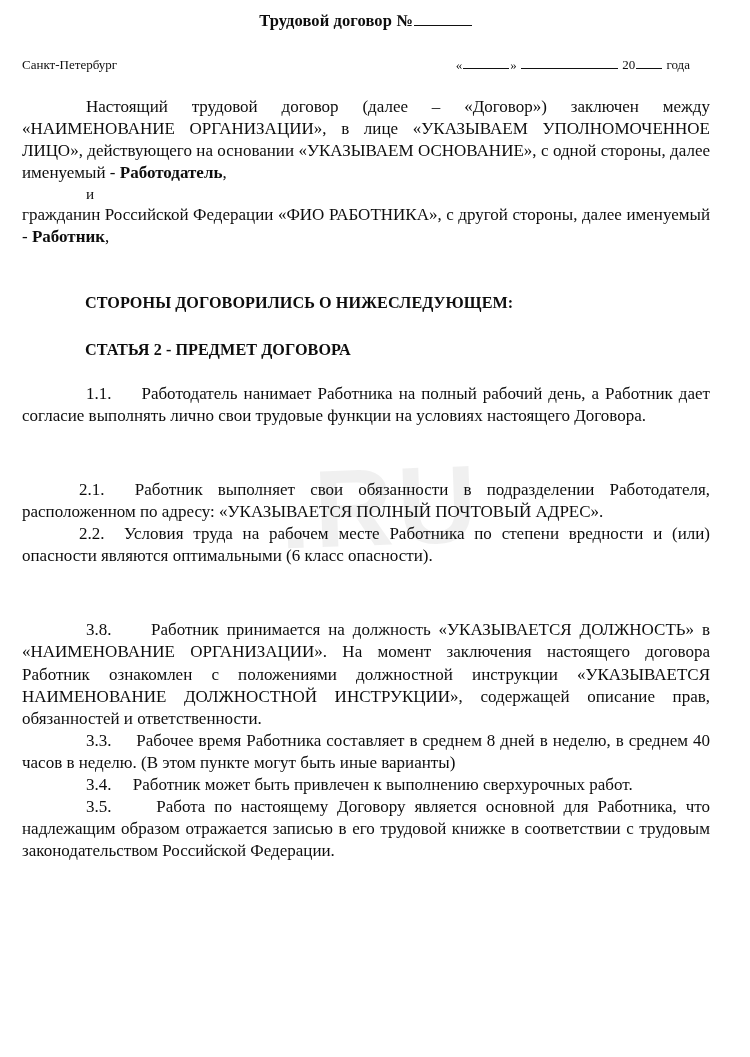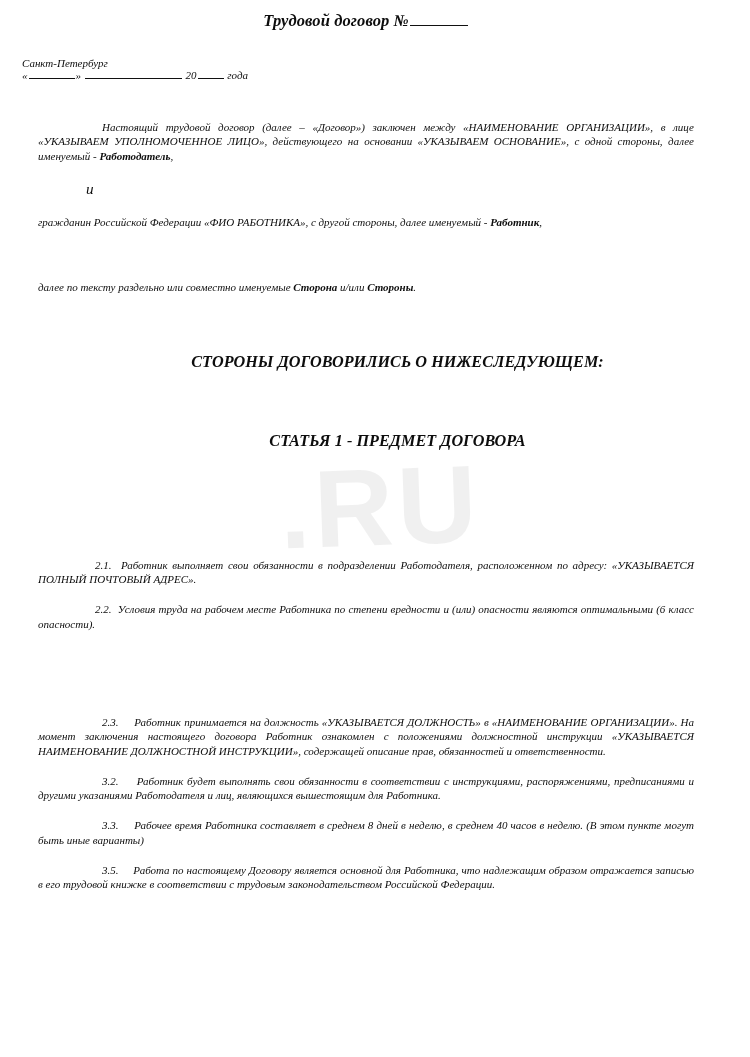--- a/index.html
+++ b/index.html
@@ -46,21 +46,20 @@
     opacity: 0.055;
     transform: rotate(-2deg);
     user-select: none;
   }
 
   
   .content {
     position: relative;
     z-index: 2;
     padding: 0 40px 0 22px;
-    font-style: italic;
   }
 
   .doc-title {
     text-align: center;
     font-weight: bold;
     font-size: 16.5px;
     margin: 11px 0 0 0;
     letter-spacing: 0.1px;
   }
   .blank {
@@ -70,59 +69,57 @@
     height: 0.82em;
     margin: 0 1px;
   }
   .blank-num   { width: 58px; }
   .blank-day   { width: 46px; }
   .blank-month { width: 97px; }
   .blank-year  { width: 26px; }
 
   .meta-row {
     display: flex;
-    justify-content: center;
+    justify-content: space-between;
     align-items: baseline;
     margin-top: 26px;
-    font-size: 11px;
-    flex-direction: column;
+    font-size: 13px;
   }
   .meta-city { white-space: nowrap; }
   .meta-date { white-space: nowrap; padding-right: 20px; }
 
   p.body-par {
-    font-size: 11px;
+    font-size: 17px;
     line-height: 1.30;
     text-align: justify;
     text-justify: inter-word;
-    margin: 16px;
+    margin: 0;
   }
   p.indent { text-indent: 64px; }
   p.indent-sm { text-indent: 57px; }
 
   .gap-1 { height: 19px; }
   .gap-3 { height: 23px; }
   .gap-4 { height: 26px; }
   .gap-6 { height: 29px; }
 
   .single-i {
     font-size: 15.2px;
     line-height: 1.30;
     margin: 0;
     text-indent: 64px;
   }
 
   h2.heading {
     font-size: 16.2px;
     font-weight: bold;
-    margin: 16px;
+    margin: 0;
     padding-left: 63px;
     line-height: 1.25;
     letter-spacing: 0.05px;
-    text-align: center;
   }
   h2.heading-wide {
     padding-left: 45px;
   }
 
   b, strong { font-weight: bold; }
 </style>
 </head>
 <body>
 
@@ -144,43 +141,43 @@
     <div class="gap-3"></div>
 
     <p class="body-par indent"><span>Настоящий трудовой договор (далее – «Договор») заключен между «НАИМЕНОВАНИЕ ОРГАНИЗАЦИИ», в лице «УКАЗЫВАЕМ УПОЛНОМОЧЕННОЕ ЛИЦО», действующего на основании «УКАЗЫВАЕМ ОСНОВАНИЕ», с одной стороны, далее именуемый - </span><b>Работодатель</b><span>,</span></p>
 
     <p class="single-i">и</p>
 
     <p class="body-par"><span>гражданин Российской Федерации «ФИО РАБОТНИКА», с другой стороны, далее именуемый - </span><b>Работник</b><span>,</span></p>
 
     <div class="gap-1"></div>
 
-    <p class="body-par"><span>далее по тексту раздельно или совместно именуемые </span><b>Сторона</b><span> и/или </span><b>Стороны</b><span>.</span></p>
 
     <div class="gap-4"></div>
 
     <h2 class="heading">СТОРОНЫ ДОГОВОРИЛИСЬ О НИЖЕСЛЕДУЮЩЕМ:</h2>
 
     <div class="gap-4"></div>
 
-    <h2 class="heading">СТАТЬЯ 1 - ПРЕДМЕТ ДОГОВОРА</h2>
+    <h2 class="heading">СТАТЬЯ 2 - ПРЕДМЕТ ДОГОВОРА</h2>
     <div class="gap-3"></div>
+    <p class="body-par indent"><span>1.1.</span>&nbsp;&nbsp;&nbsp;&nbsp;&nbsp;<span>Работодатель нанимает Работника на полный рабочий день, а Работник дает согласие выполнять лично свои трудовые функции на условиях настоящего Договора.</span></p>
 
     <div class="gap-6"></div>
 
     <div class="gap-3"></div>
     <p class="body-par indent-sm"><span>2.1.</span>&nbsp;&nbsp;<span>Работник выполняет свои обязанности в подразделении Работодателя, расположенном по адресу: «УКАЗЫВАЕТСЯ ПОЛНЫЙ ПОЧТОВЫЙ АДРЕС».</span></p>
     <p class="body-par indent-sm"><span>2.2.</span>&nbsp;&nbsp;<span>Условия труда на рабочем месте Работника по степени вредности и (или) опасности являются оптимальными (6 класс опасности).</span></p>
 
     <div class="gap-6"></div>
 
     <div class="gap-3"></div>
-    <p class="body-par indent"><span>2.3.</span>&nbsp;&nbsp;&nbsp;&nbsp;&nbsp;<span>Работник принимается на должность «УКАЗЫВАЕТСЯ ДОЛЖНОСТЬ» в «НАИМЕНОВАНИЕ ОРГАНИЗАЦИИ». На момент заключения настоящего договора Работник ознакомлен с положениями должностной инструкции «УКАЗЫВАЕТСЯ НАИМЕНОВАНИЕ ДОЛЖНОСТНОЙ ИНСТРУКЦИИ», содержащей описание прав, обязанностей и ответственности.</span></p>
-    <p class="body-par indent"><span>3.2.</span>&nbsp;&nbsp;&nbsp;&nbsp;&nbsp;<span>Работник будет выполнять свои обязанности в соответствии с инструкциями, распоряжениями, предписаниями и другими указаниями Работодателя и лиц, являющихся вышестоящим для Работника.</span></p>
+    <p class="body-par indent"><span>3.8.</span>&nbsp;&nbsp;&nbsp;&nbsp;&nbsp;<span>Работник принимается на должность «УКАЗЫВАЕТСЯ ДОЛЖНОСТЬ» в «НАИМЕНОВАНИЕ ОРГАНИЗАЦИИ». На момент заключения настоящего договора Работник ознакомлен с положениями должностной инструкции «УКАЗЫВАЕТСЯ НАИМЕНОВАНИЕ ДОЛЖНОСТНОЙ ИНСТРУКЦИИ», содержащей описание прав, обязанностей и ответственности.</span></p>
     <p class="body-par indent"><span>3.3.</span>&nbsp;&nbsp;&nbsp;&nbsp;&nbsp;<span>Рабочее время Работника составляет в среднем 8 дней в неделю, в среднем 40 часов в неделю. (В этом пункте могут быть иные варианты)</span></p>
+    <p class="body-par indent"><span>3.4.</span>&nbsp;&nbsp;&nbsp;&nbsp;&nbsp;<span>Работник может быть привлечен к выполнению сверхурочных работ.</span></p>
     <p class="body-par indent"><span>3.5.</span>&nbsp;&nbsp;&nbsp;&nbsp;&nbsp;<span>Работа по настоящему Договору является основной для Работника, что надлежащим образом отражается записью в его трудовой книжке в соответствии с трудовым законодательством Российской Федерации.</span></p>
 
     <div class="gap-6"></div>
 
     <div class="gap-3"></div>
 
   </div>
 </div>
 
 </body></html>

